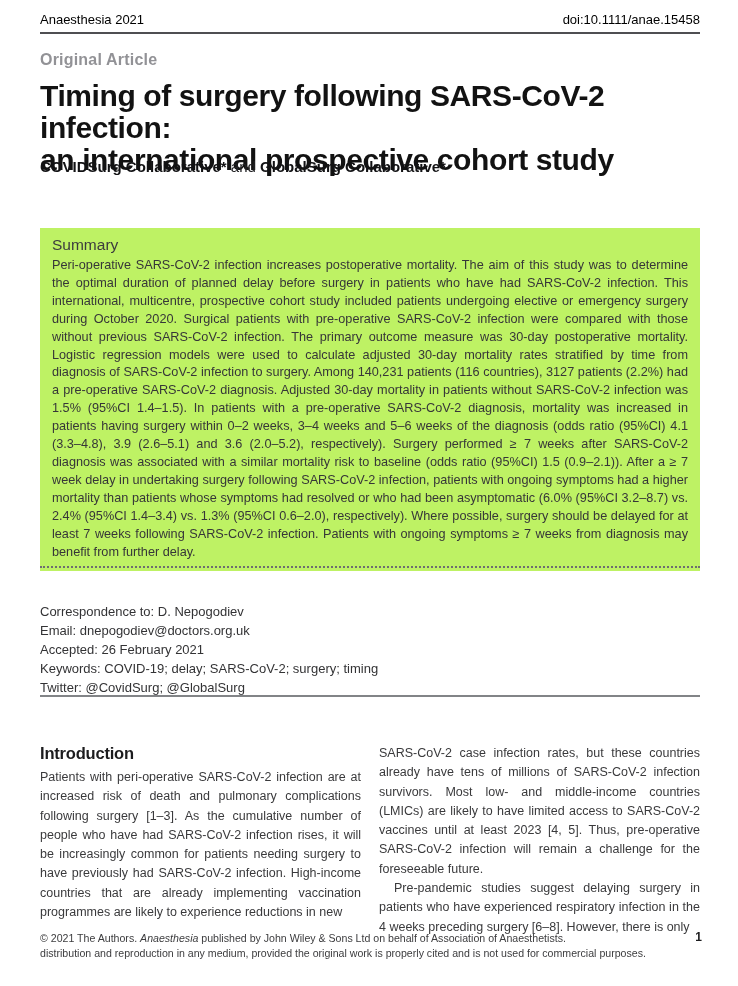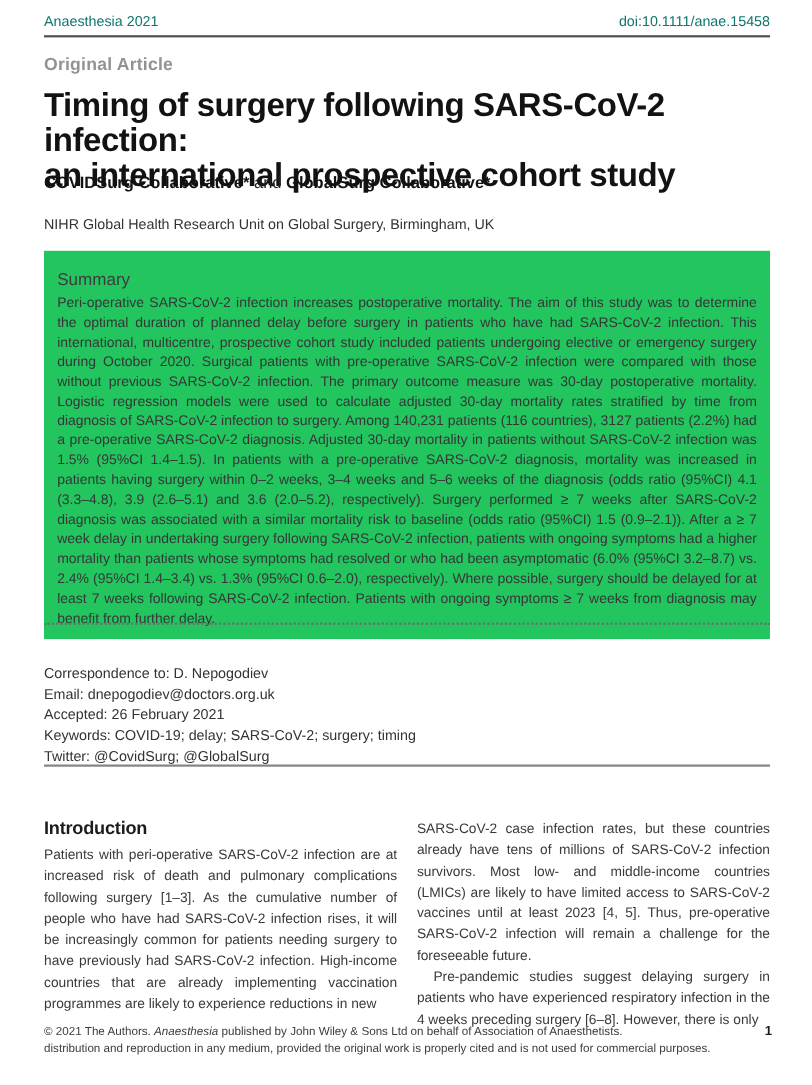--- a/index.html
+++ b/index.html
@@ -7,37 +7,37 @@
   .page {
     position:relative;
     width:738px; height:986px;
     background:#ffffff;
     font-family:"Liberation Sans", sans-serif;
     color:#333335;
     overflow:hidden;
   }
   .abs { position:absolute; left:40px; width:660px; }
 
-  .journal-header { top:12px; display:flex; justify-content:space-between; font-size:13px; color:#0f766e; }
+  .journal-header { top:12px; display:flex; justify-content:space-between; font-size:13px; color:#000000; }
   .header-rule { top:32px; border-top:2px solid #4f4f52; }
 
   .article-type { top:51px; font-size:16px; font-weight:bold; color:#929296; letter-spacing:.2px; }
 
   .title { top:80px; font-size:30px; font-weight:bold; color:#121212; line-height:32px; letter-spacing:-0.4px; }
   .title span { display:block; }
 
   .authors { top:158px; font-size:15px; color:#222224; }
   .authors b { font-weight:bold; color:#121214;margin-top:40px; }
 
   .affiliation { top:196px; font-size:13px; color:#333335; }
 
   .summary-box {
     top:228px; min-height:319px;
-    background:#22c55e;
-    padding:18px 12px 10px 12px;
+    background:#bef264;
+    padding:8px 12px 10px 12px;
   }
   .summary-heading { font-size:15.5px; color:#3c3c3e; margin-bottom:3px; }
   .summary-text { font-size:12.7px; line-height:17.9px; text-align:justify; color:#363638; }
 
   .dotted-divider { top:566px; border-top:2px dotted #6d6e70; }
 
   .correspondence { top:602px; font-size:13px; line-height:19px; color:#333335; }
   .correspondence .small { font-size:12.2px; }
 
   .section-divider { top:695px; border-top:2.5px solid #828487; }
@@ -66,21 +66,20 @@
 
   <div class="abs article-type">Original Article</div>
 
   <h1 class="abs title">
     <span>Timing of surgery following SARS-CoV-2 infection:</span>
     <span>an international prospective cohort study</span>
   </h1>
 
   <p class="abs authors"><b>COVIDSurg Collaborative*</b><span> and </span><b>GlobalSurg Collaborative*</b></p>
 
-  <p class="abs affiliation">NIHR Global Health Research Unit on Global Surgery, Birmingham, UK</p>
 
   <div class="abs summary-box">
     <div class="summary-heading">Summary</div>
     <p class="summary-text">Peri-operative SARS-CoV-2 infection increases postoperative mortality. The aim of this study was to determine the optimal duration of planned delay before surgery in patients who have had SARS-CoV-2 infection. This international, multicentre, prospective cohort study included patients undergoing elective or emergency surgery during October 2020. Surgical patients with pre-operative SARS-CoV-2 infection were compared with those without previous SARS-CoV-2 infection. The primary outcome measure was 30-day postoperative mortality. Logistic regression models were used to calculate adjusted 30-day mortality rates stratified by time from diagnosis of SARS-CoV-2 infection to surgery. Among 140,231 patients (116 countries), 3127 patients (2.2%) had a pre-operative SARS-CoV-2 diagnosis. Adjusted 30-day mortality in patients without SARS-CoV-2 infection was 1.5% (95%CI 1.4–1.5). In patients with a pre-operative SARS-CoV-2 diagnosis, mortality was increased in patients having surgery within 0–2 weeks, 3–4 weeks and 5–6 weeks of the diagnosis (odds ratio (95%CI) 4.1 (3.3–4.8), 3.9 (2.6–5.1) and 3.6 (2.0–5.2), respectively). Surgery performed ≥ 7 weeks after SARS-CoV-2 diagnosis was associated with a similar mortality risk to baseline (odds ratio (95%CI) 1.5 (0.9–2.1)). After a ≥ 7 week delay in undertaking surgery following SARS-CoV-2 infection, patients with ongoing symptoms had a higher mortality than patients whose symptoms had resolved or who had been asymptomatic (6.0% (95%CI 3.2–8.7) vs. 2.4% (95%CI 1.4–3.4) vs. 1.3% (95%CI 0.6–2.0), respectively). Where possible, surgery should be delayed for at least 7 weeks following SARS-CoV-2 infection. Patients with ongoing symptoms ≥ 7 weeks from diagnosis may benefit from further delay.</p>
   </div>
 
   <div class="abs dotted-divider"></div>
 
   <div class="abs correspondence">
     <p>Correspondence to: D. Nepogodiev</p>

